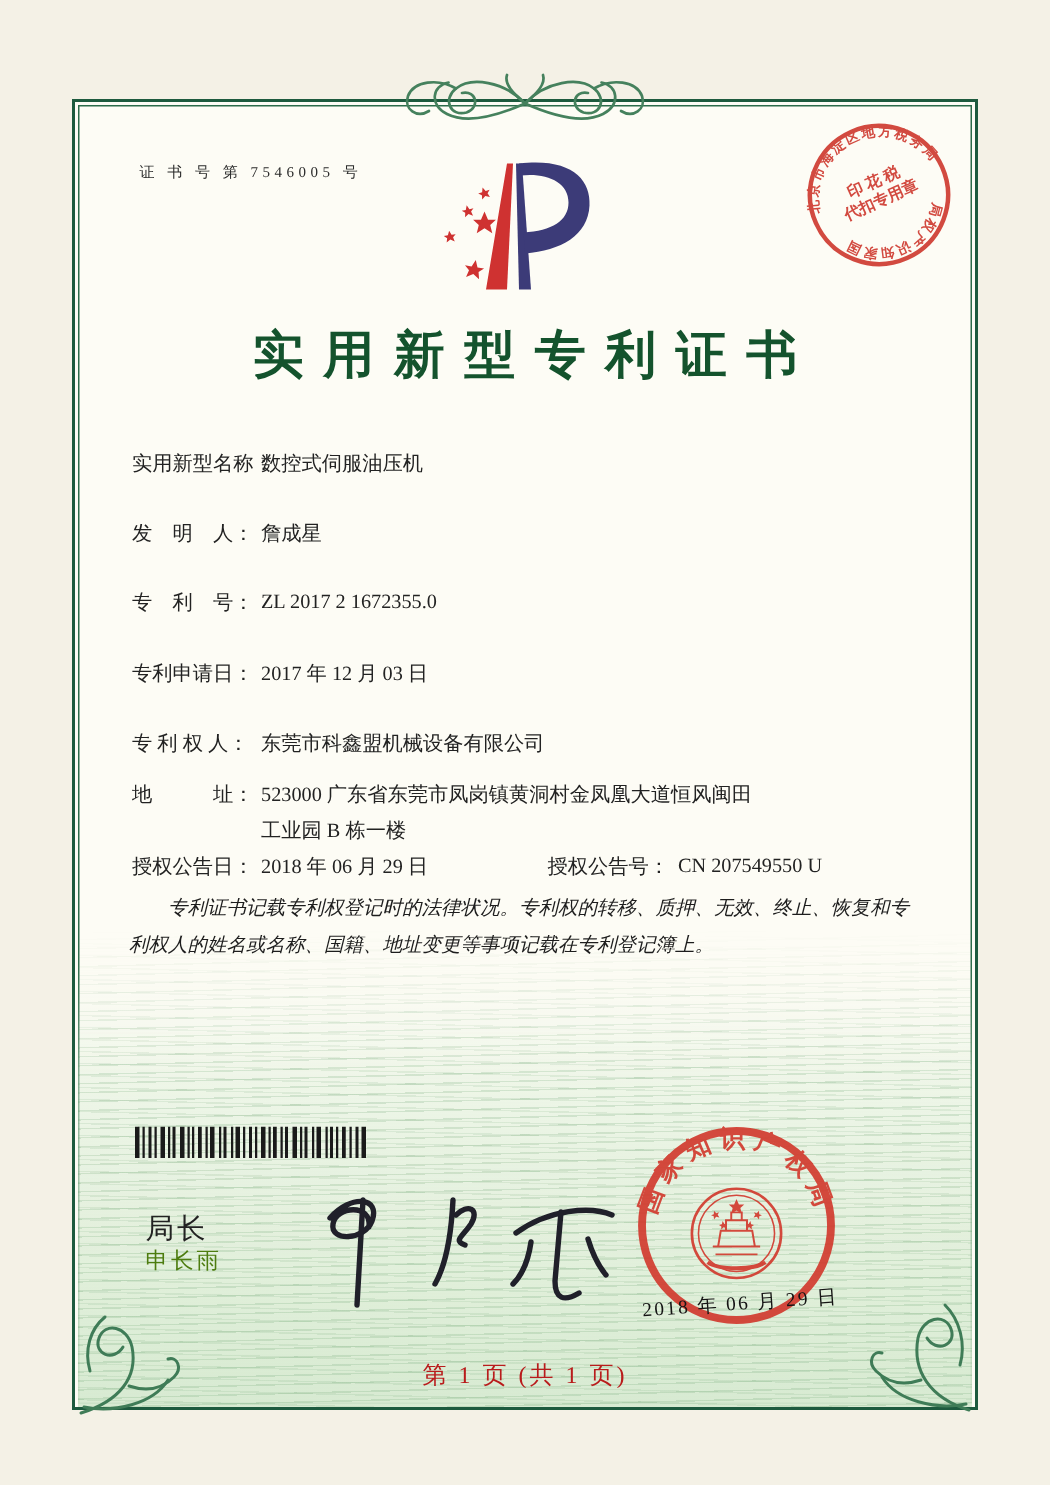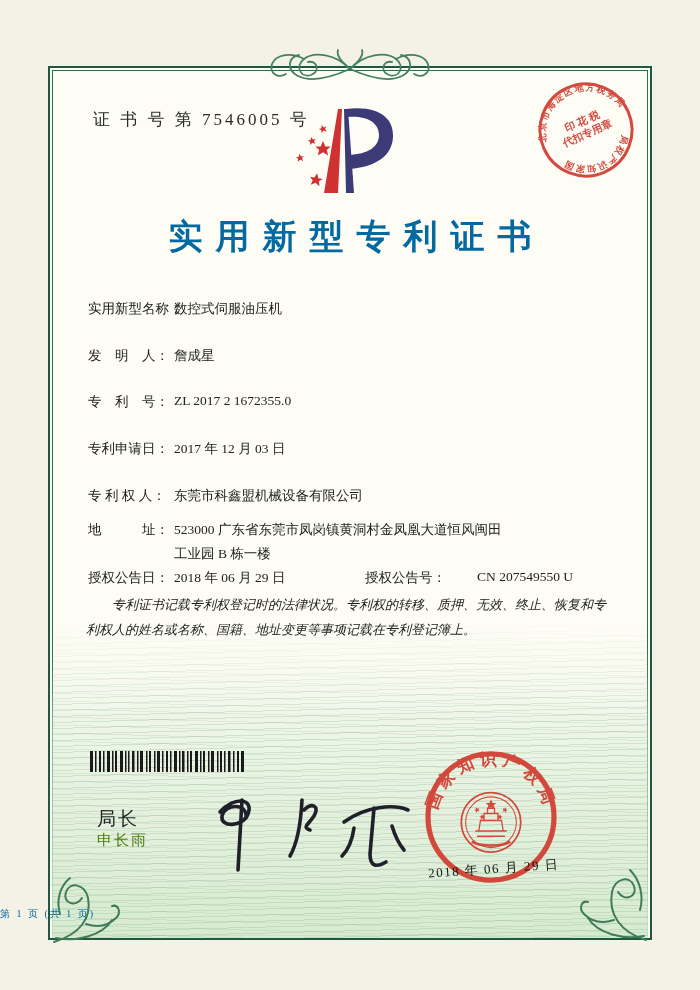--- a/index.html
+++ b/index.html
@@ -20,50 +20,50 @@
     position:absolute;left:52px;top:620px;width:596px;height:318px;z-index:1;
     background:
       repeating-linear-gradient(178.5deg, rgba(96,156,102,.20) 0 1px, rgba(255,255,255,0) 1px 6px),
       repeating-linear-gradient(181.5deg, rgba(96,156,102,.13) 0 1px, rgba(255,255,255,0) 1px 8px),
       linear-gradient(180deg, rgba(223,239,218,0) 0%, rgba(223,239,218,.55) 35%, rgba(213,233,207,.95) 100%);
     -webkit-mask-image:linear-gradient(180deg, transparent 0%, #000 30%);
     mask-image:linear-gradient(180deg, transparent 0%, #000 30%);
     pointer-events:none;
   }
   .cert-no{
-    position:absolute;left:93px;top:108px;font-size:17px;letter-spacing:3px;color:#2b2b2b;z-index:2;
+    position:absolute;left:93px;top:108px;font-size:10px;letter-spacing:3px;color:#2b2b2b;z-index:2;
   }
   .logo{position:absolute;left:276px;top:103px;width:134px;height:96px;z-index:2;}
   .title{
     position:absolute;left:0;top:214px;width:700px;text-align:center;z-index:2;
-    font-size:34px;font-weight:bold;letter-spacing:13px;text-indent:13px;color:#0369a1;
+    font-size:34px;font-weight:bold;letter-spacing:13px;text-indent:13px;color:#14532d;
   }
   .row{position:absolute;left:0;top:0;width:700px;font-size:13.5px;color:#222;z-index:2;}
   .row .lbl{position:absolute;left:88px;white-space:nowrap;}
   .row .val{position:absolute;left:174px;white-space:nowrap;}
   .row .lbl2{position:absolute;left:365px;white-space:nowrap;}
-  .row .val2{position:absolute;left:452px;white-space:nowrap;margin-left:25px;}
+  .row .val2{position:absolute;left:452px;white-space:nowrap;}
   .paras{
     position:absolute;left:86px;top:592px;width:530px;z-index:2;
     font-size:13px;line-height:25px;font-style:italic;color:#1d1d1d;
   }
   .paras p{margin:0;text-indent:2em;}
   .barcode{position:absolute;left:90px;top:751px;width:154px;height:21px;z-index:2;}
   .director{position:absolute;left:97px;top:806px;z-index:2;font-size:19px;letter-spacing:2px;color:#222;}
   .director-name{position:absolute;left:97px;top:831px;z-index:2;font-size:15px;letter-spacing:2px;color:#4d7c0f;}
   .signature{position:absolute;left:198px;top:790px;width:215px;height:85px;z-index:2;}
   .seal{position:absolute;left:414px;top:740px;width:154px;height:154px;z-index:2;opacity:.92;}
   .seal-date{
     position:absolute;left:428px;top:860px;z-index:3;font-size:13px;letter-spacing:1.5px;
     color:#141414;transform:rotate(-4deg);white-space:nowrap;
   }
   .tax-stamp{position:absolute;left:536px;top:80px;width:100px;height:100px;z-index:2;transform:rotate(-24deg);opacity:.92;}
   .footer{
-    position:absolute;left:0;top:907px;width:700px;text-align:left;z-index:2;
-    font-size:10px;letter-spacing:2px;color:#0369a1;
+    position:absolute;left:0;top:907px;width:700px;text-align:center;z-index:2;
+    font-size:16px;letter-spacing:2px;color:#b91c1c;
   }
   .ornament-top{position:absolute;left:248px;top:46px;width:204px;height:44px;z-index:2;}
   .flourish-bl{position:absolute;left:46px;top:858px;width:86px;height:86px;z-index:2;}
   .flourish-br{position:absolute;left:568px;top:852px;width:86px;height:92px;z-index:2;}
 </style>
 </head>
 <body>
 
 <div class="frame">
   <div class="frame-inner"></div>

